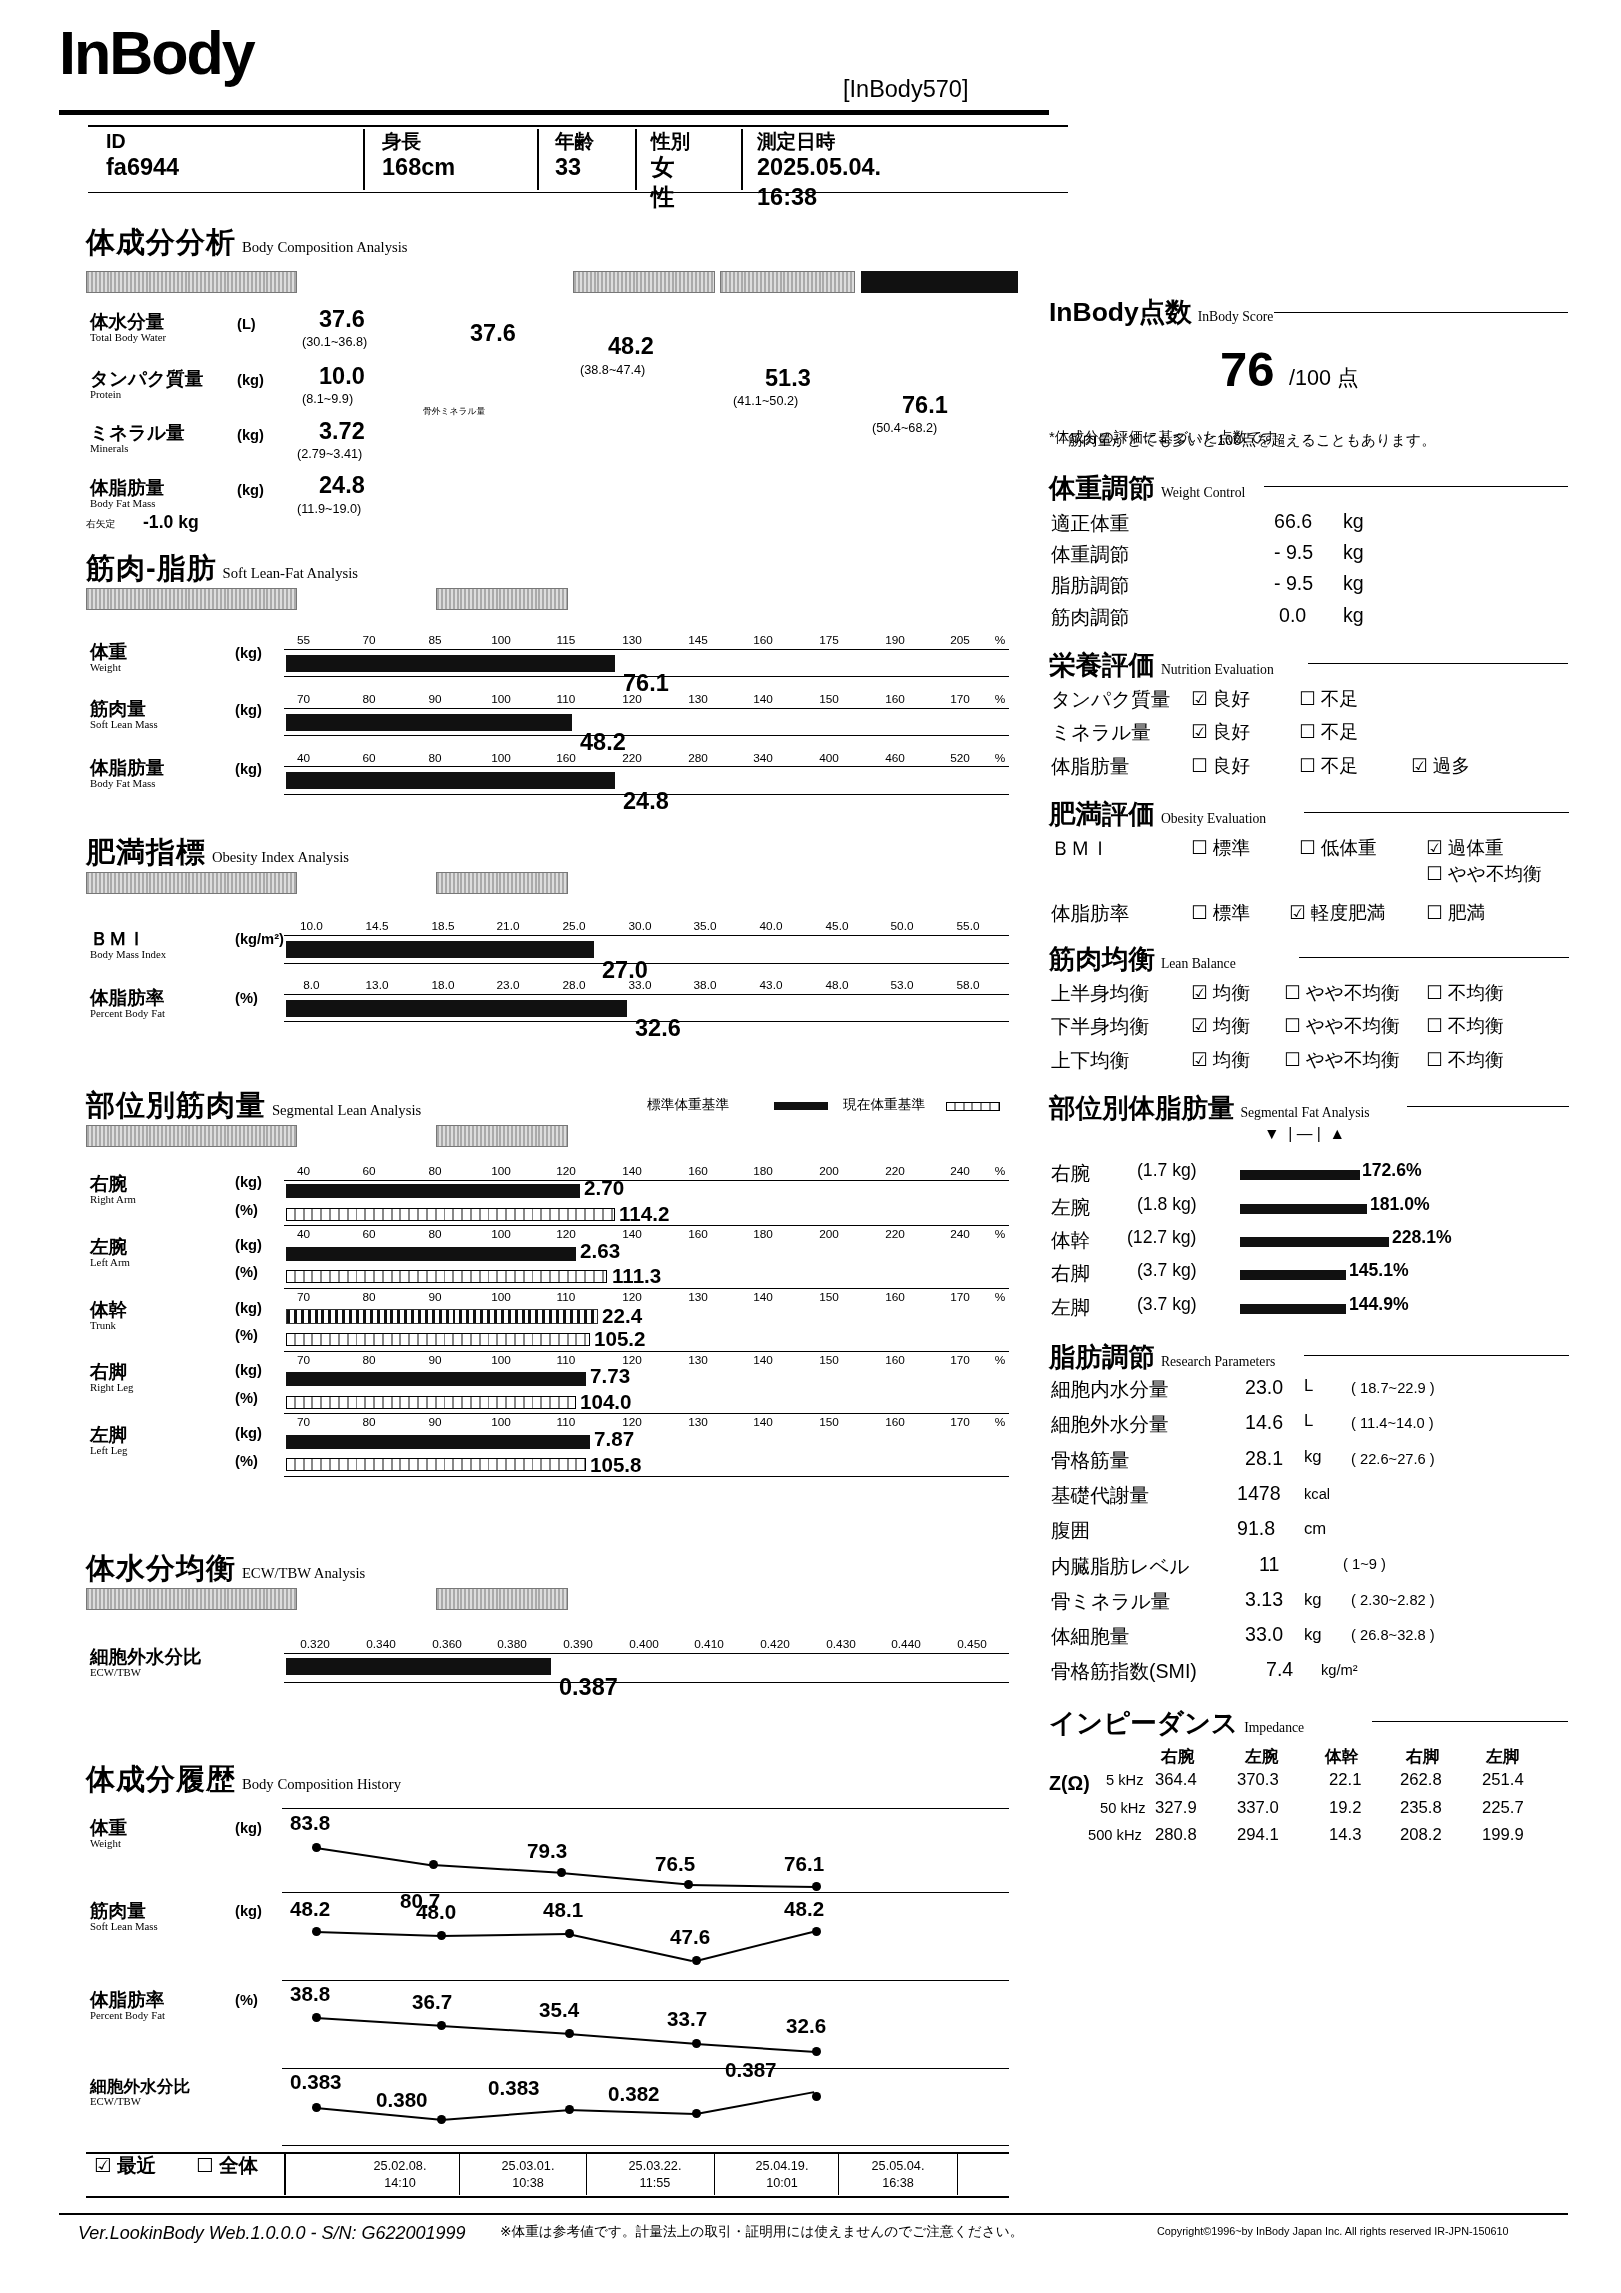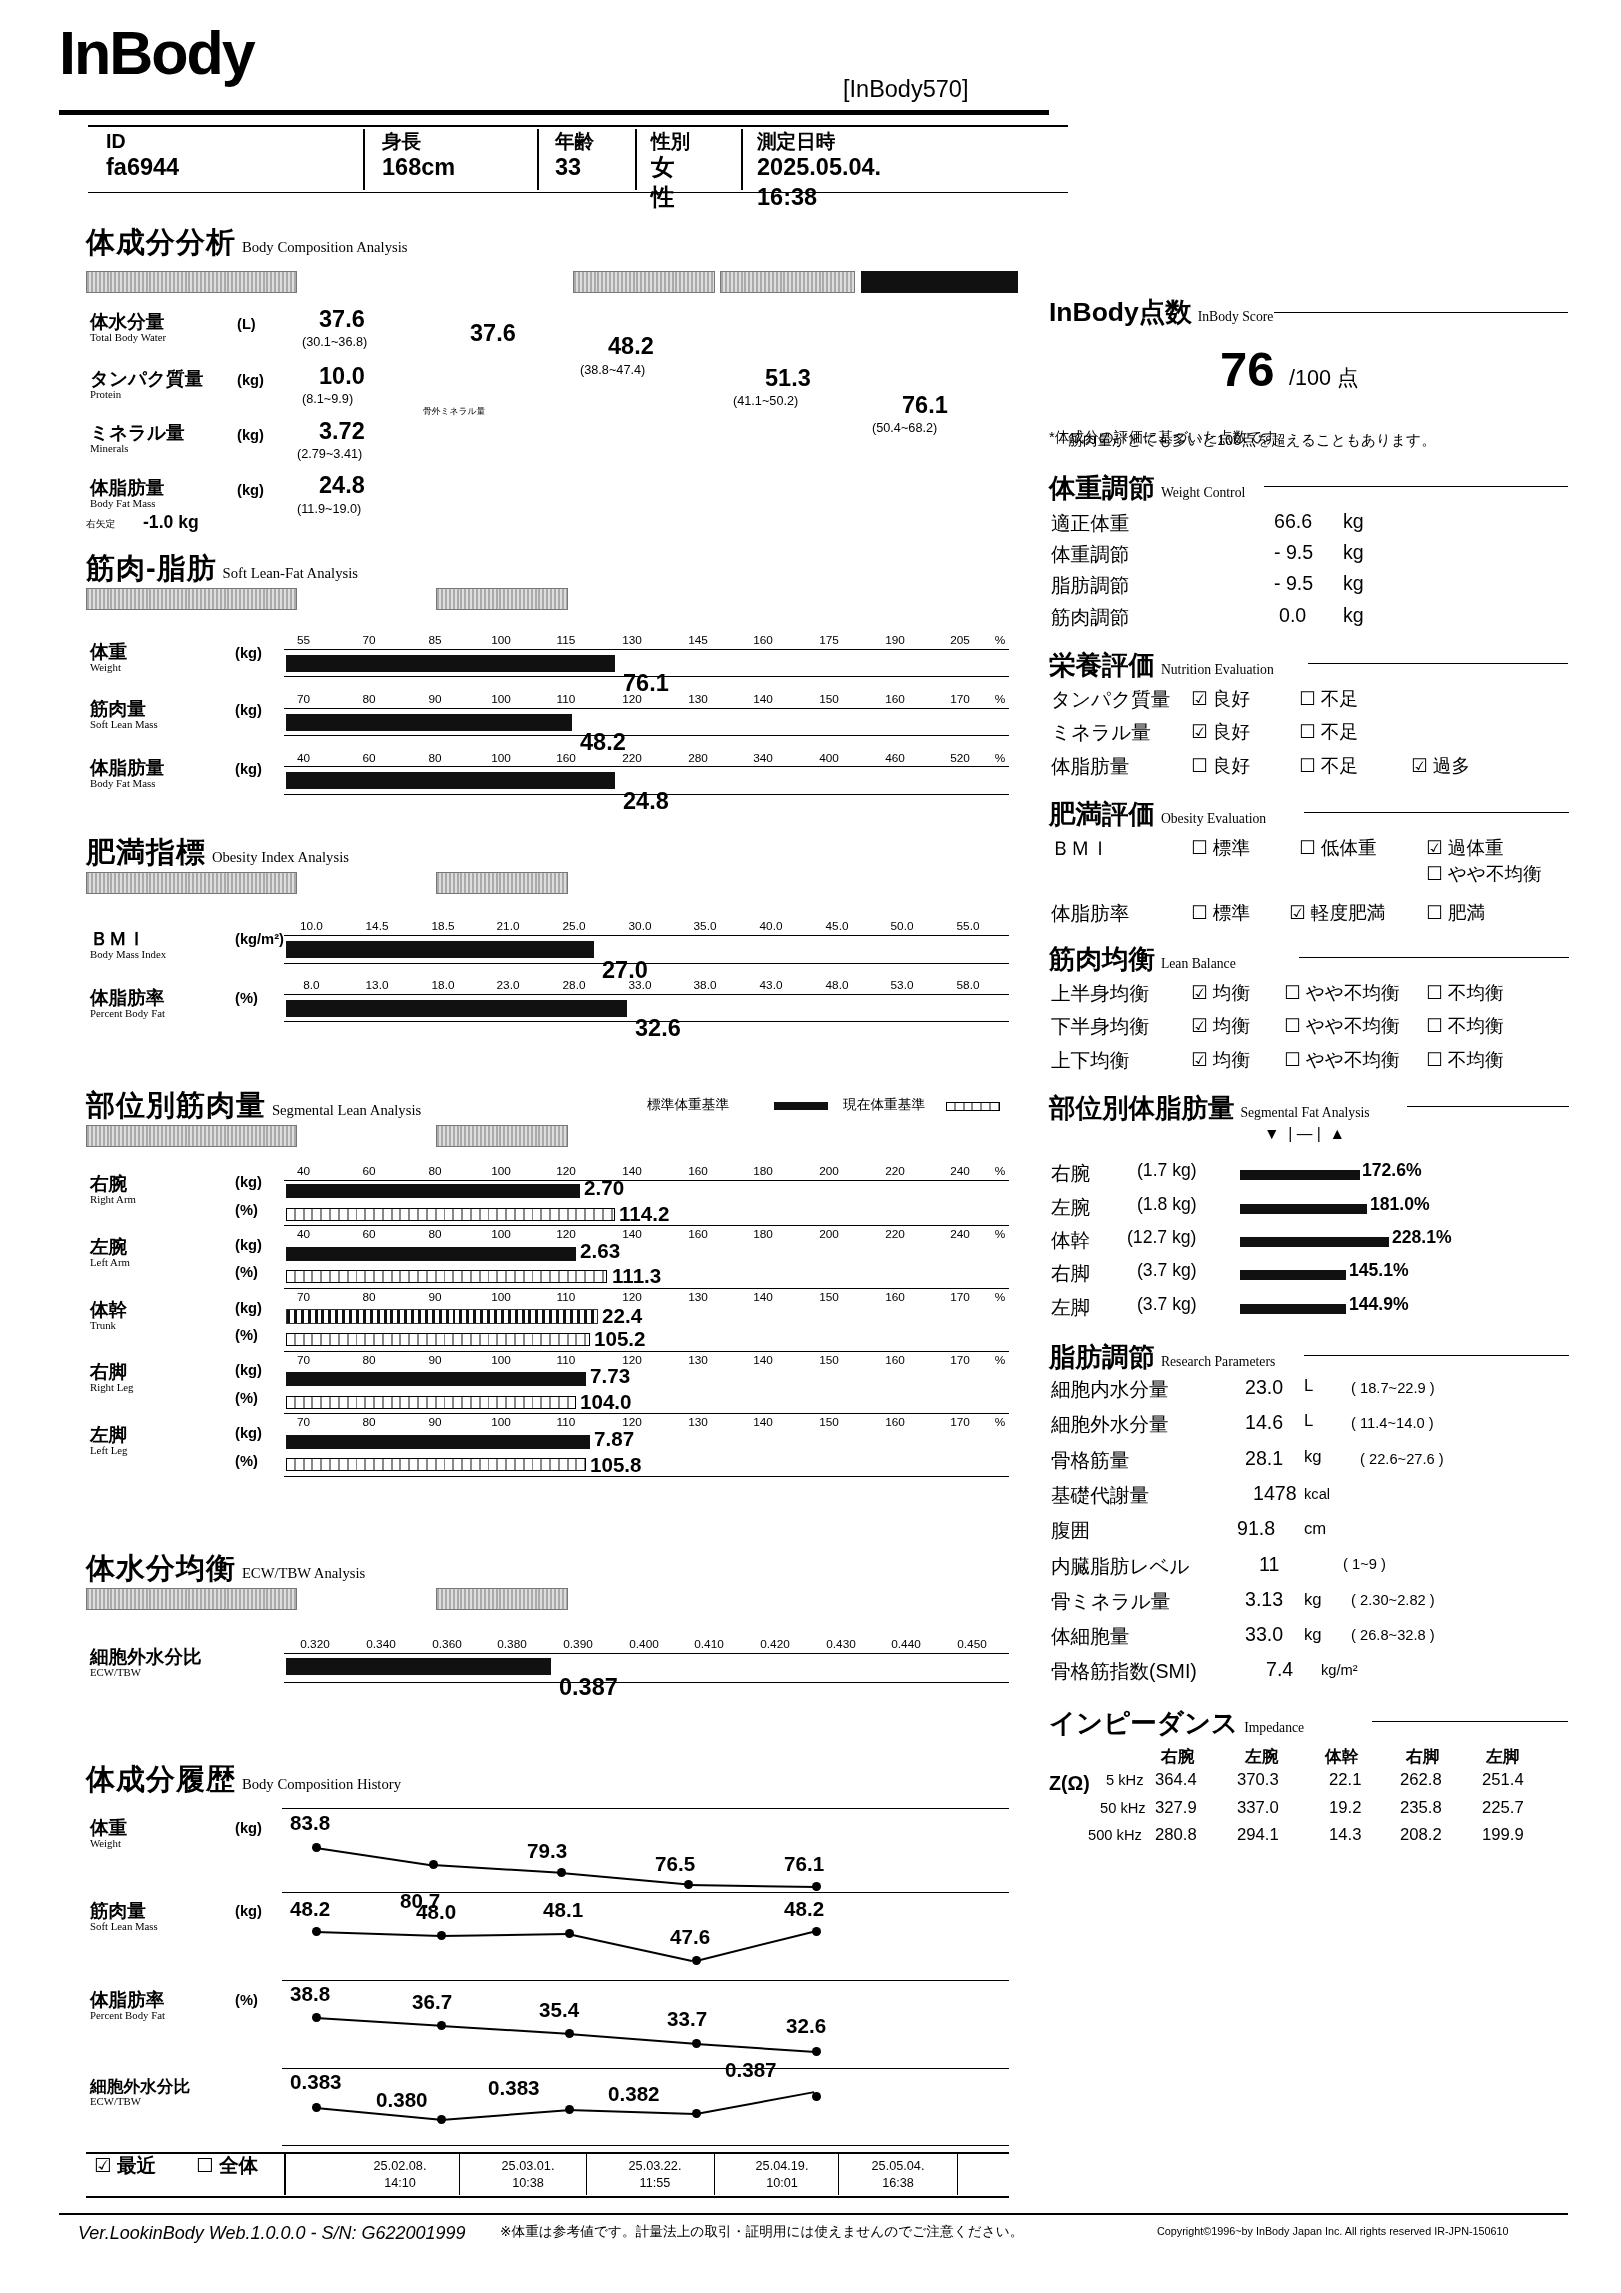--- a/index.html
+++ b/index.html
@@ -667,24 +667,24 @@
   <div class="rsmall" style="left:1351px;top:1380px;">( 18.7~22.9 )</div>
 
   <div class="rtxt" style="left:1051px;top:1411px;">細胞外水分量</div>
   <div class="rtxt" style="left:1245px;top:1411px;">14.6</div>
   <div class="rtxt" style="left:1304px;top:1411px;font-size:16.7px;">L</div>
   <div class="rsmall" style="left:1351px;top:1415px;">( 11.4~14.0 )</div>
 
   <div class="rtxt" style="left:1051px;top:1447px;">骨格筋量</div>
   <div class="rtxt" style="left:1245px;top:1447px;">28.1</div>
   <div class="rtxt" style="left:1304px;top:1447px;font-size:16.7px;">kg</div>
-  <div class="rsmall" style="left:1351px;top:1451px;margin-left:9px;">( 22.6~27.6 )</div>
+  <div class="rsmall" style="left:1351px;top:1451px;">( 22.6~27.6 )</div>
 
   <div class="rtxt" style="left:1051px;top:1482px;">基礎代謝量</div>
-  <div class="rtxt" style="left:1237px;top:1482px;margin-left:16px;">1478</div>
+  <div class="rtxt" style="left:1237px;top:1482px;">1478</div>
   <div class="rtxt" style="left:1304px;top:1486px;font-size:14.7px;">kcal</div>
 
   <div class="rtxt" style="left:1051px;top:1517px;">腹囲</div>
   <div class="rtxt" style="left:1237px;top:1517px;">91.8</div>
   <div class="rtxt" style="left:1304px;top:1519px;font-size:16.7px;">cm</div>
 
   <div class="rtxt" style="left:1051px;top:1553px;">内臓脂肪レベル</div>
   <div class="rtxt" style="left:1259px;top:1553px;">11</div>
   <div class="rsmall" style="left:1343px;top:1556px;">(      1~9      )</div>
 

